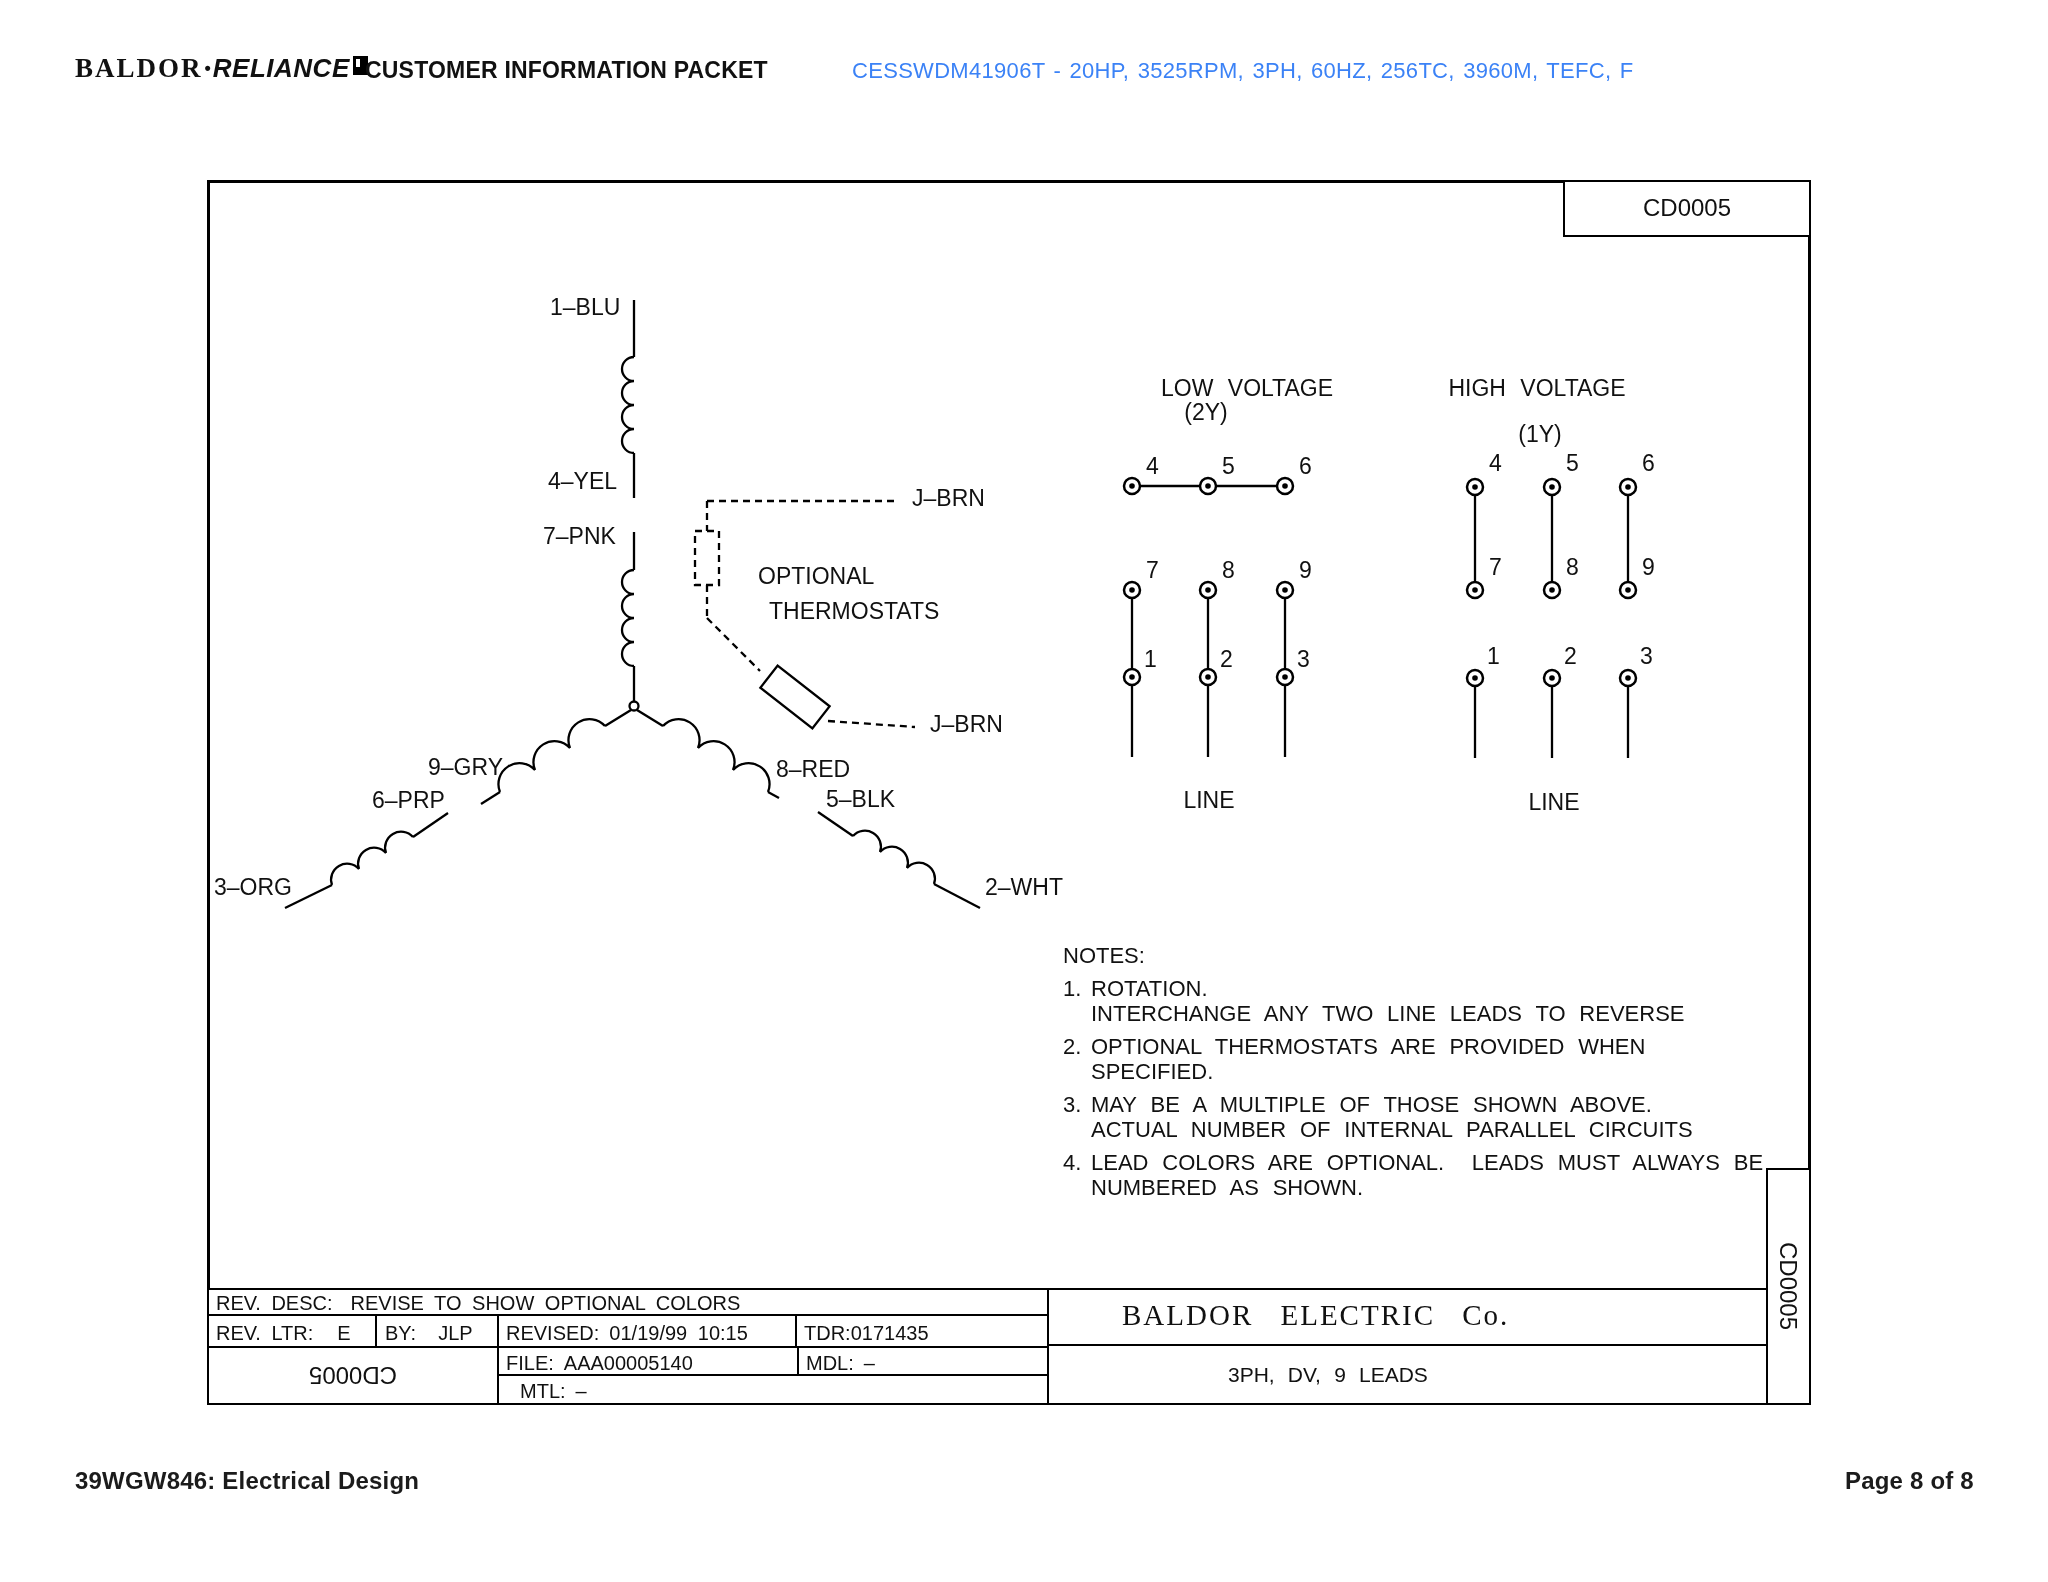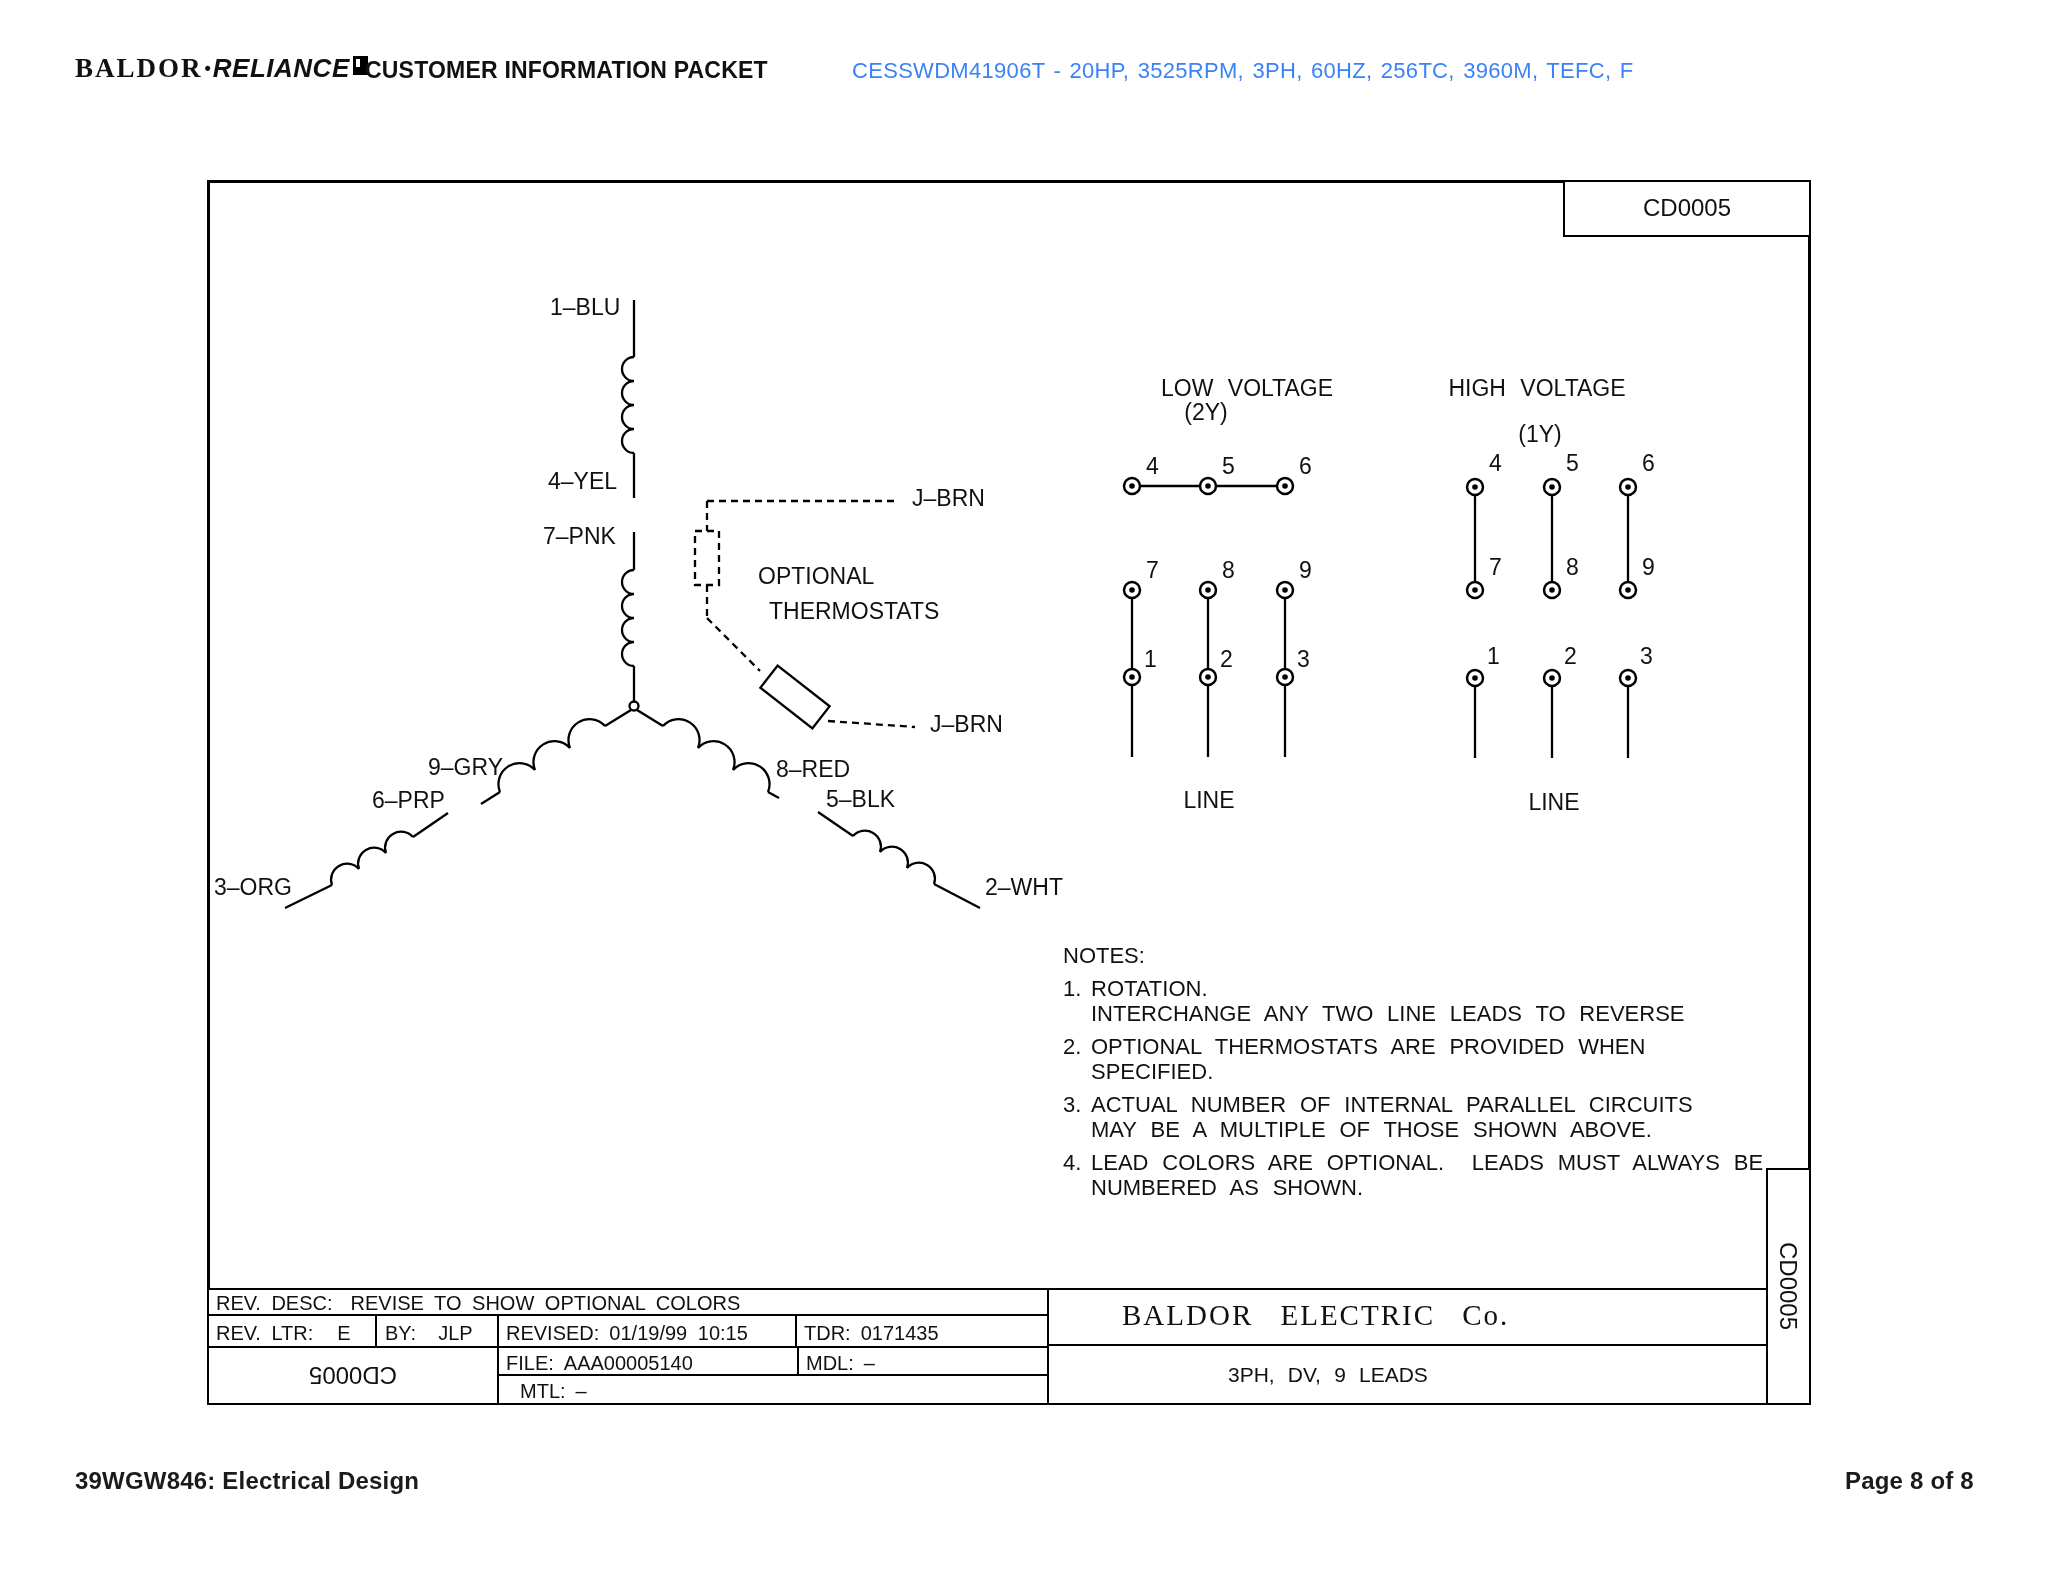--- a/index.html
+++ b/index.html
@@ -184,22 +184,22 @@
   <div style="display:flex;margin-top:8px;font-size:22px;word-spacing:0.35em;line-height:25px;">
     <span style="width:28px;flex:none;">2.</span>
     <span>
         <span class="note-line" style="display:block;">OPTIONAL THERMOSTATS ARE PROVIDED WHEN</span>
         <span class="note-line" style="display:block;">SPECIFIED.</span>
       </span>
   </div>
   <div style="display:flex;margin-top:8px;font-size:22px;word-spacing:0.35em;line-height:25px;">
     <span style="width:28px;flex:none;">3.</span>
     <span>
+        <span class="note-line" style="display:block;">MAY BE A MULTIPLE OF THOSE SHOWN ABOVE.</span>
         <span class="note-line" style="display:block;">ACTUAL NUMBER OF INTERNAL PARALLEL CIRCUITS</span>
-        <span class="note-line" style="display:block;">MAY BE A MULTIPLE OF THOSE SHOWN ABOVE.</span>
       </span>
   </div>
   <div style="display:flex;margin-top:8px;font-size:22px;word-spacing:0.35em;line-height:25px;">
     <span style="width:28px;flex:none;">4.</span>
     <span>
         <span class="note-line" style="display:block;">LEAD COLORS ARE OPTIONAL.  LEADS MUST ALWAYS BE</span>
         <span class="note-line" style="display:block;">NUMBERED AS SHOWN.</span>
       </span>
   </div>
 </div>
@@ -214,21 +214,21 @@
 <div class="cell" style="left:797px;top:1346px;width:252px;height:30px;"></div>
 <div class="cell" style="left:497px;top:1374px;width:552px;height:31px;"></div>
 <div class="cell" style="left:1047px;top:1288px;width:721px;height:58px;"></div>
 <div class="cell" style="left:1047px;top:1344px;width:721px;height:61px;"></div>
 <div class="cell" style="left:1766px;top:1168px;width:45px;height:237px;"></div>
 
 <div class="tb-text" style="left:216px;top:1293px;"><span>REV. DESC:</span><span style="margin-left:18px;">REVISE TO SHOW OPTIONAL COLORS</span></div>
 <div class="tb-text" style="left:216px;top:1323px;"><span>REV. LTR:</span><span style="margin-left:24px;">E</span></div>
 <div class="tb-text" style="left:385px;top:1323px;"><span>BY:</span><span style="margin-left:22px;">JLP</span></div>
 <div class="tb-text" style="left:506px;top:1323px;"><span>REVISED:</span><span style="margin-left:10px;">01/19/99 10:15</span></div>
-<div class="tb-text" style="left:804px;top:1323px;"><span>TDR:</span><span style="margin-left:10px;">0171435</span></div>
+<div class="tb-text" style="left:804px;top:1323px;"><span>TDR:</span><span style="">0171435</span></div>
 <div class="tb-text" style="left:506px;top:1353px;"><span>FILE:</span><span style="margin-left:10px;">AAA00005140</span></div>
 <div class="tb-text" style="left:806px;top:1353px;"><span>MDL:</span><span style="margin-left:10px;">–</span></div>
 <div class="tb-text" style="left:520px;top:1381px;"><span>MTL:</span><span style="margin-left:10px;">–</span></div>
 <div class="tb-text" style="left:353px;top:1375px;font-size:24px;transform:translate(-50%,-50%) rotate(180deg);">CD0005</div>
 <div class="company" style="left:1122px;top:1299px;">BALDOR ELECTRIC Co.</div>
 <div class="cad" style="left:1228px;top:1364px;font-size:21px;">3PH, DV, 9 LEADS</div>
 <div class="tb-text vert" style="left:1776px;top:1286px;font-size:24px;transform:translateY(-50%);">CD0005</div>
 
 <div class="abs" style="left:75px;top:1467px;font-size:24px;font-weight:bold;color:#1b1b1b;letter-spacing:0.2px;">39WGW846: Electrical Design</div>
 <div class="abs" style="left:1845px;top:1467px;font-size:24px;font-weight:bold;color:#1b1b1b;letter-spacing:0.2px;">Page 8 of 8</div>

